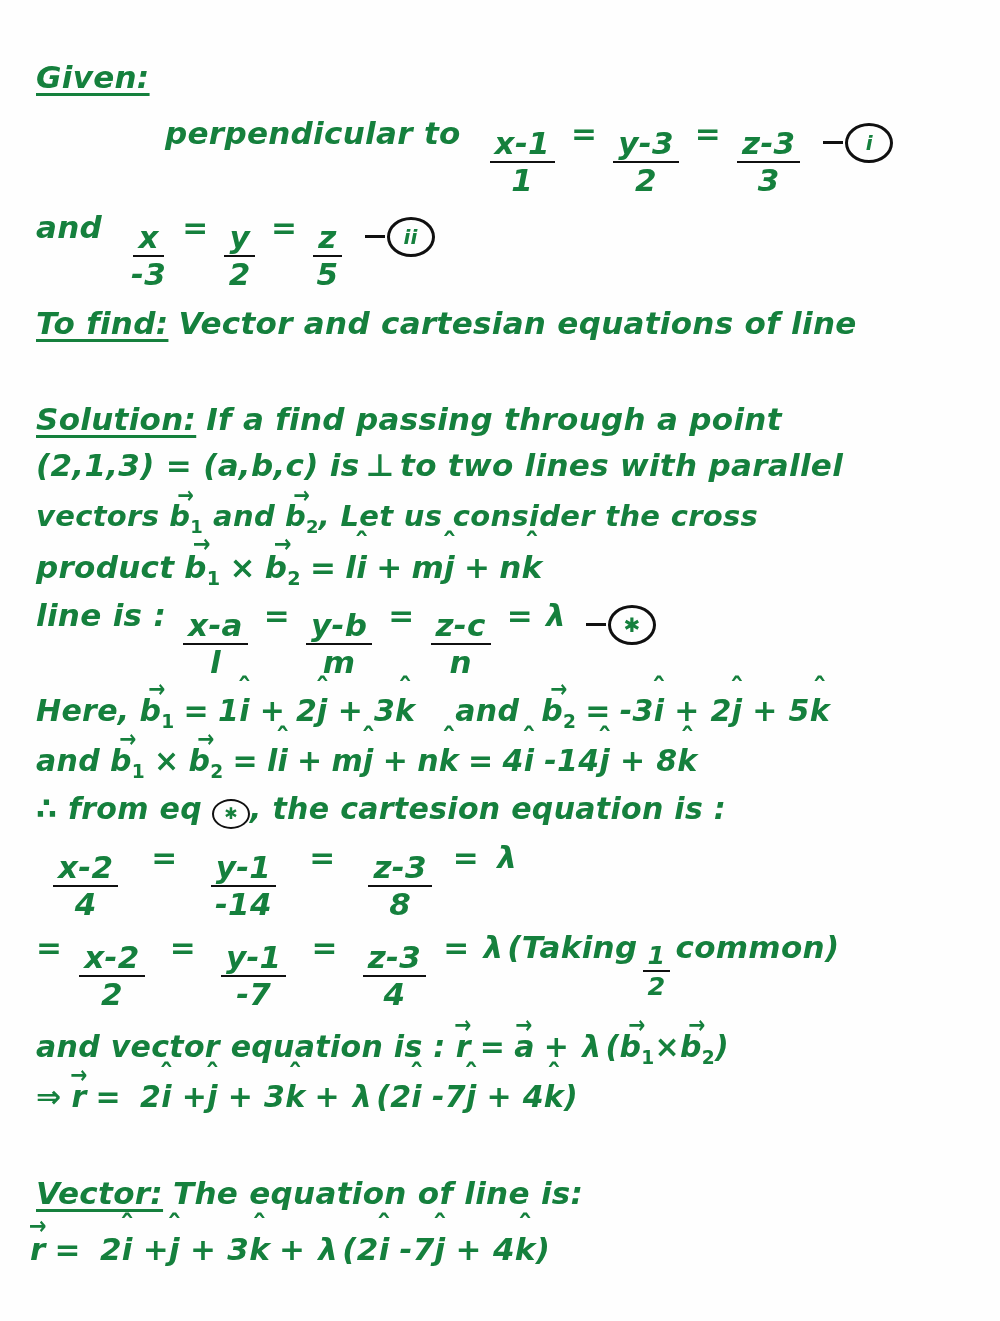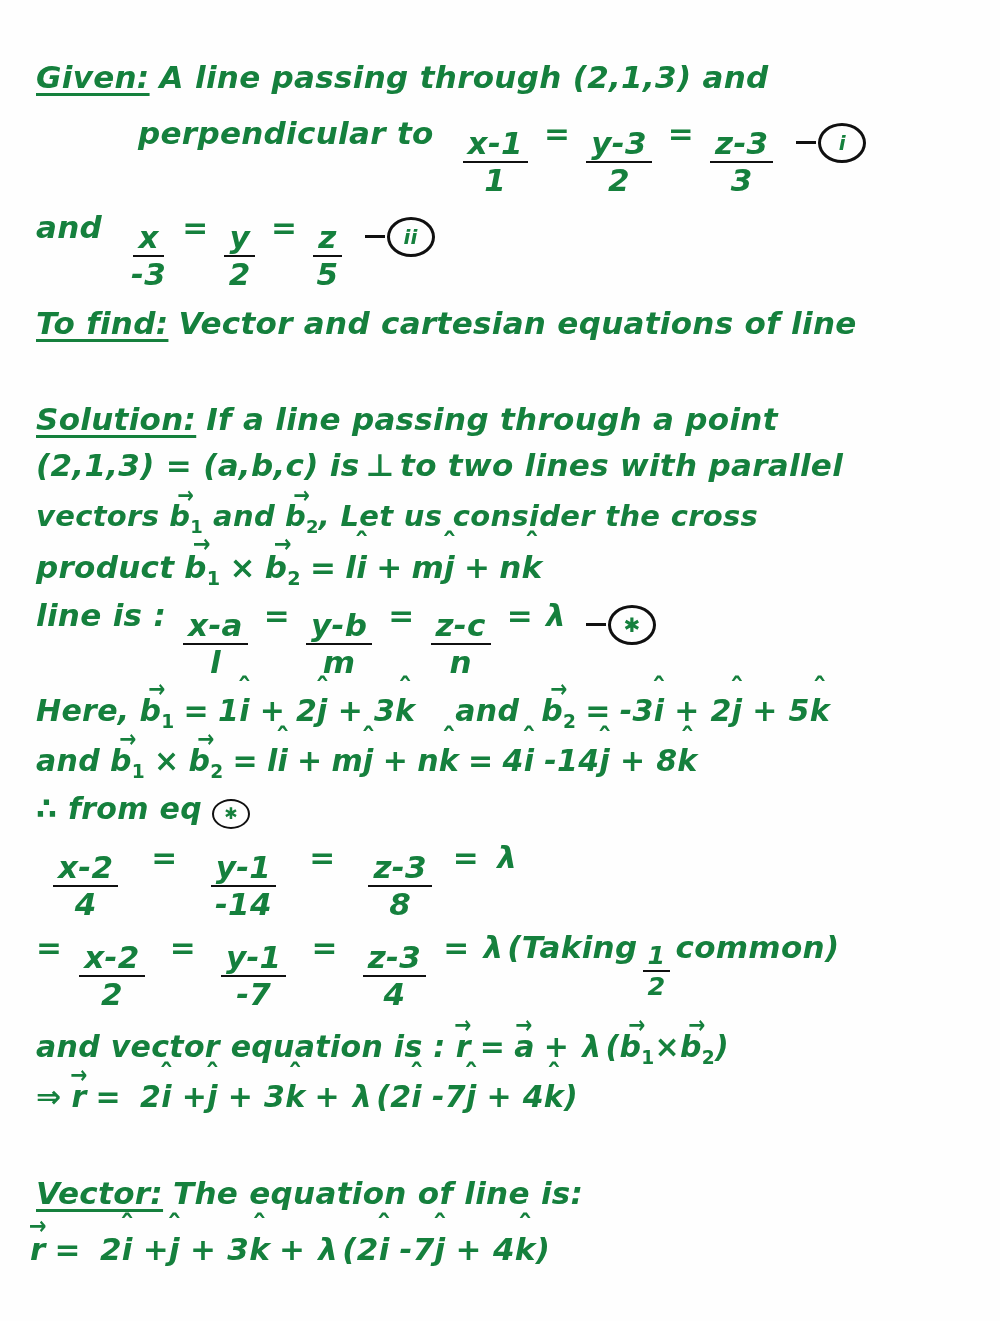--- a/index.html
+++ b/index.html
@@ -144,24 +144,23 @@
   .gap-m { display: inline-block; width: 22px; }
   .gap-l { display: inline-block; width: 40px; }
 </style>
 </head>
 <body>
 
 <div class="sheet">
 
   <div class="line hw" style="left:36px; top:62px; font-size:31px;">
     <span class="kw">Given:</span>
-    <span class="txt">A line passing through (2,1,3) and</span>
-  </div>
-
-  <div class="line hw" style="left:138px; top:118px; font-size:31px;">
+  </div>
+
+  <div class="line hw" style="left:165px; top:118px; font-size:31px;">
     <span class="txt">perpendicular to</span>
     <span class="gap-m"></span>
     <span class="frac">
       <span class="num">x-1</span>
       <span class="den">1</span>
     </span>
     <span class="eq">=</span>
     <span class="frac">
       <span class="num">y-3</span>
       <span class="den">2</span>
@@ -200,21 +199,21 @@
     </span>
   </div>
 
   <div class="line hw" style="left:36px; top:308px; font-size:31px;">
     <span class="kw">To find:</span>
     <span class="txt">Vector and cartesian equations of line</span>
   </div>
 
   <div class="line hw" style="left:36px; top:404px; font-size:31px;">
     <span class="kw">Solution:</span>
-    <span class="txt">If a line passing through a point</span>
+    <span class="txt">If a find passing through a point</span>
   </div>
 
   <div class="line hw" style="left:36px; top:450px; font-size:31px;">
     <span class="txt">(2,1,3) = (a,b,c) is</span>
     <span class="perp">⊥</span>
     <span class="txt">to two lines with parallel</span>
   </div>
 
   <div class="line hw" style="left:36px; top:500px; font-size:29px;text-align:right;">
     <span class="txt">vectors</span>
@@ -323,20 +322,21 @@
     <span class="txt">+ 8</span>
       <span class="hat">k</span>
   </div>
 
   <div class="line hw" style="left:36px; top:794px; font-size:30px;">
     <span class="txt">∴ from eq</span>
     <span class="gap-s"></span>
     <span class="refmark" style="margin-left:0">
       <span class="circ" style="min-width:26px;height:26px;font-size:16px;border-width:2.5px">✱</span>
     </span>
+    <span class="txt">, the cartesion equation is :</span>
   </div>
 
   <div class="line hw" style="left:46px; top:842px; font-size:31px;">
     <span class="frac">
       <span class="num">x-2</span>
       <span class="den">4</span>
     </span>
     <span class="eq" style="margin:0 26px">=</span>
     <span class="frac">
       <span class="num">y-1</span>

